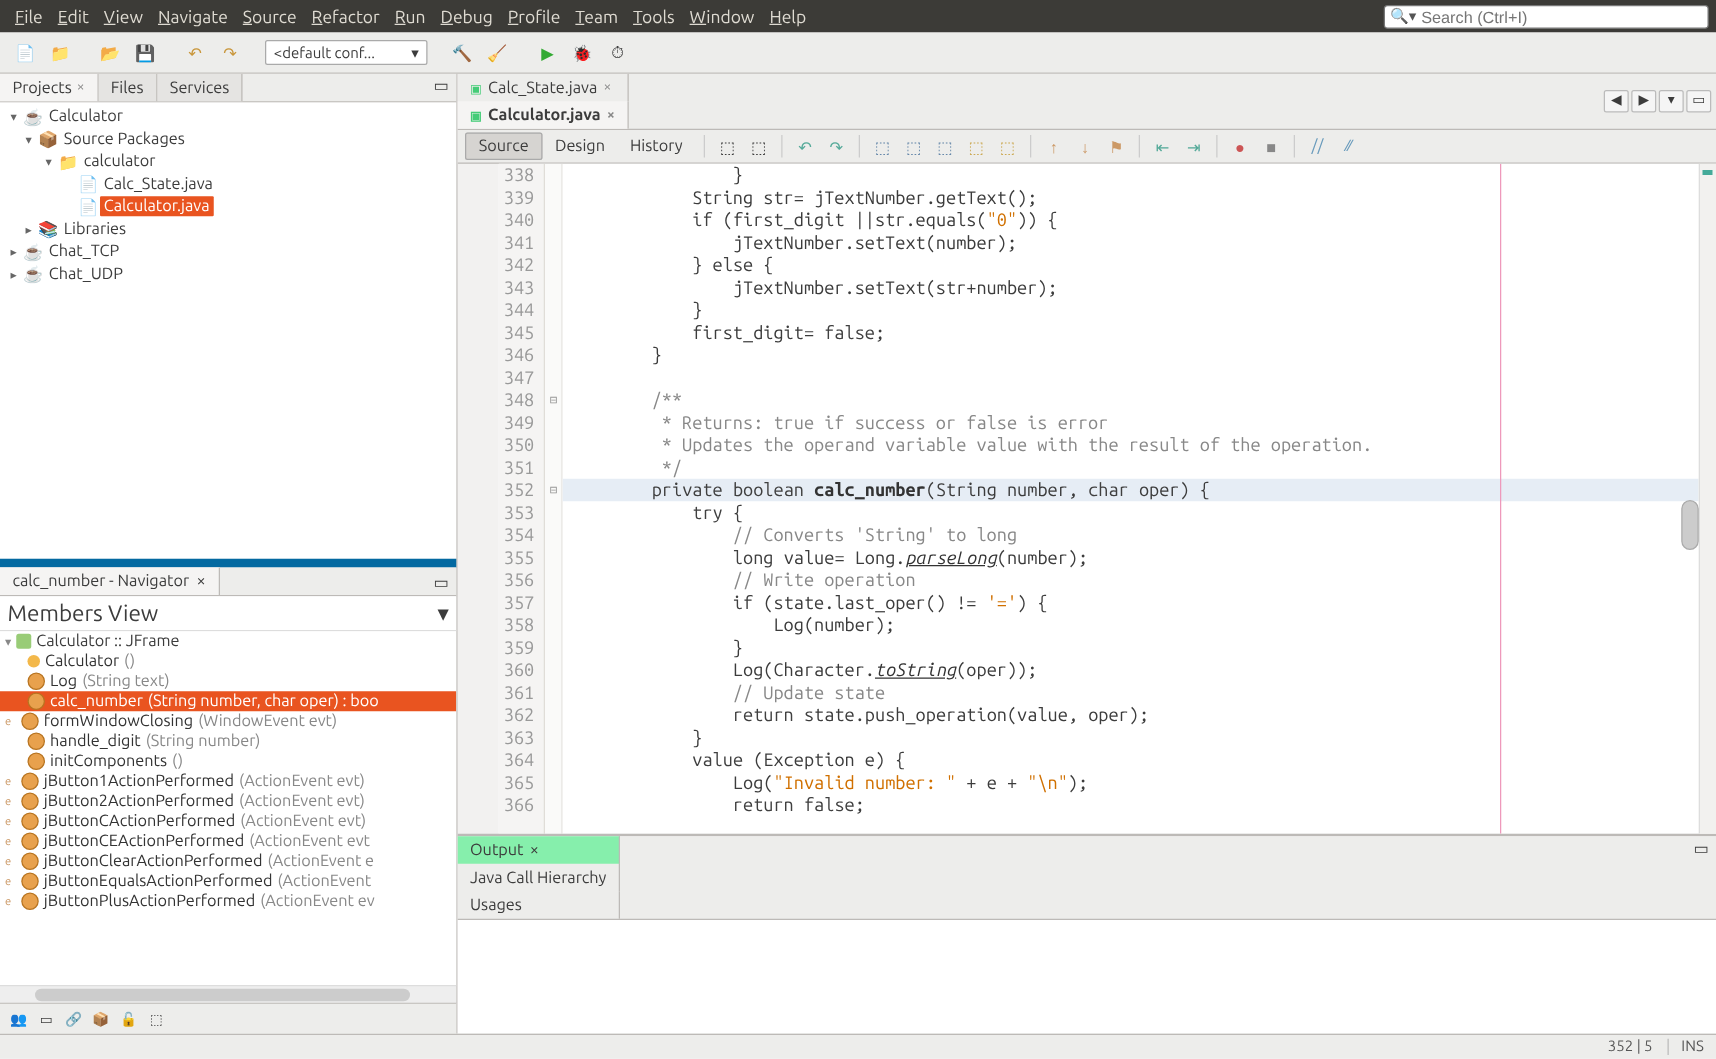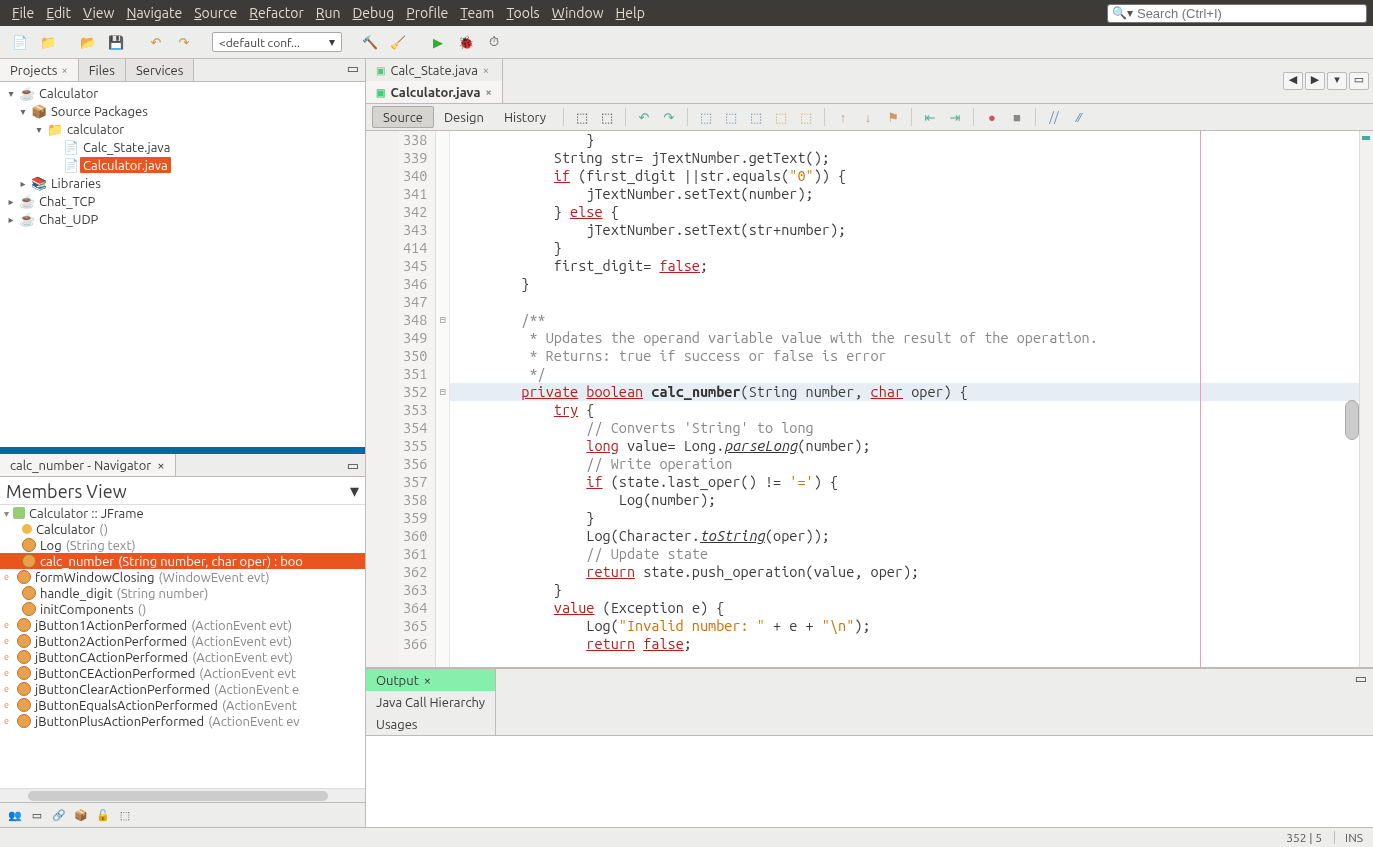--- a/index.html
+++ b/index.html
@@ -60,21 +60,21 @@
 .edtb-icon { width: 22px; height: 20px; display: inline-flex; align-items: center; justify-content: center; cursor: pointer; font-size: 13px; }
 .code-area { flex: 1; display: flex; background: #fff; overflow: hidden; font-family: "Ubuntu Mono", "DejaVu Sans Mono", monospace; font-size: 14.5px; margin-left: 33px; }
 .gutter { background: #f5f4f3; border-right: 1px solid #e0ddd8; text-align: right; color: #999; padding: 0 8px 0 4px; user-select: none; }
 .gutter div { height: 18px; line-height: 18px; }
 .fold-col { width: 14px; background: #fafaf9; border-right: 1px solid #e8e6e2; }
 .fold-col div { height: 18px; line-height: 18px; text-align: center; color: #999; font-size: 10px; cursor: pointer; }
 .code-lines { flex: 1; overflow: hidden; position: relative; }
 .code-lines .line { height: 18px; line-height: 18px; white-space: pre; padding-left: 6px; }
 .code-lines .line.hl { background: #e6edf5; }
 .right-margin { position: absolute; top: 0; bottom: 0; left: 750px; width: 1px; background: #e9b; }
-.kw { color: #b91c1c; text-decoration: underline; }
+.kw { color: #404040; }
 .str { color: #d07000; }
 .comment { color: #888; }
 .doc { color: #888; }
 .method { color: #333; font-weight: bold; }
 .method-i { color: #333; font-style: italic; text-decoration: underline; }
 .err-strip { width: 14px; background: #f2f1ef; border-left: 1px solid #ddd; position: relative; }
 .err-strip .mark { position: absolute; left: 2px; width: 8px; height: 4px; }
 .err-strip .mark.green { background: #4a9; top: 5px; }
 .output-area { height: 160px; border-top: 2px solid #bdbab7; display: flex; flex-direction: column; }
 .output-tabs { display: flex; background: #ededeb; border-bottom: 1px solid #bdbab7; }
@@ -336,21 +336,21 @@
       <span class="edtb-icon" style="color:#69b">⁄⁄</span>
     </div>
     <div class="code-area">
       <div class="gutter" id="gutter">
           <div>338</div>
           <div>339</div>
           <div>340</div>
           <div>341</div>
           <div>342</div>
           <div>343</div>
-          <div>414</div>
+          <div>344</div>
           <div>345</div>
           <div>346</div>
           <div>347</div>
           <div>348</div>
           <div>349</div>
           <div>350</div>
           <div>351</div>
           <div>352</div>
           <div>353</div>
           <div>354</div>
@@ -404,22 +404,22 @@
           <div class="line">            String str= jTextNumber.getText();</div>
           <div class="line">            <span class="kw">if</span> (first_digit ||str.equals(<span class="str">"0"</span>)) {</div>
           <div class="line">                jTextNumber.setText(number);</div>
           <div class="line">            } <span class="kw">else</span> {</div>
           <div class="line">                jTextNumber.setText(str+number);</div>
           <div class="line">            }</div>
           <div class="line">            first_digit= <span class="kw">false</span>;</div>
           <div class="line">        }</div>
           <div class="line"></div>
           <div class="line">        <span class="doc">/**</span></div>
+          <div class="line"><span class="doc">         * Returns: true if success or false is error</span></div>
           <div class="line"><span class="doc">         * Updates the operand variable value with the result of the operation.</span></div>
-          <div class="line"><span class="doc">         * Returns: true if success or false is error</span></div>
           <div class="line"><span class="doc">         */</span></div>
           <div class="line hl">        <span class="kw">private</span> <span class="kw">boolean</span> <span class="method">calc_number</span>(String number, <span class="kw">char</span> oper) {</div>
           <div class="line">            <span class="kw">try</span> {</div>
           <div class="line">                <span class="comment">// Converts 'String' to long</span></div>
           <div class="line">                <span class="kw">long</span> value= Long.<span class="method-i">parseLong</span>(number);</div>
           <div class="line">                <span class="comment">// Write operation</span></div>
           <div class="line">                <span class="kw">if</span> (state.last_oper() != <span class="str">'='</span>) {</div>
           <div class="line">                    Log(number);</div>
           <div class="line">                }</div>
           <div class="line">                Log(Character.<span class="method-i">toString</span>(oper));</div>

